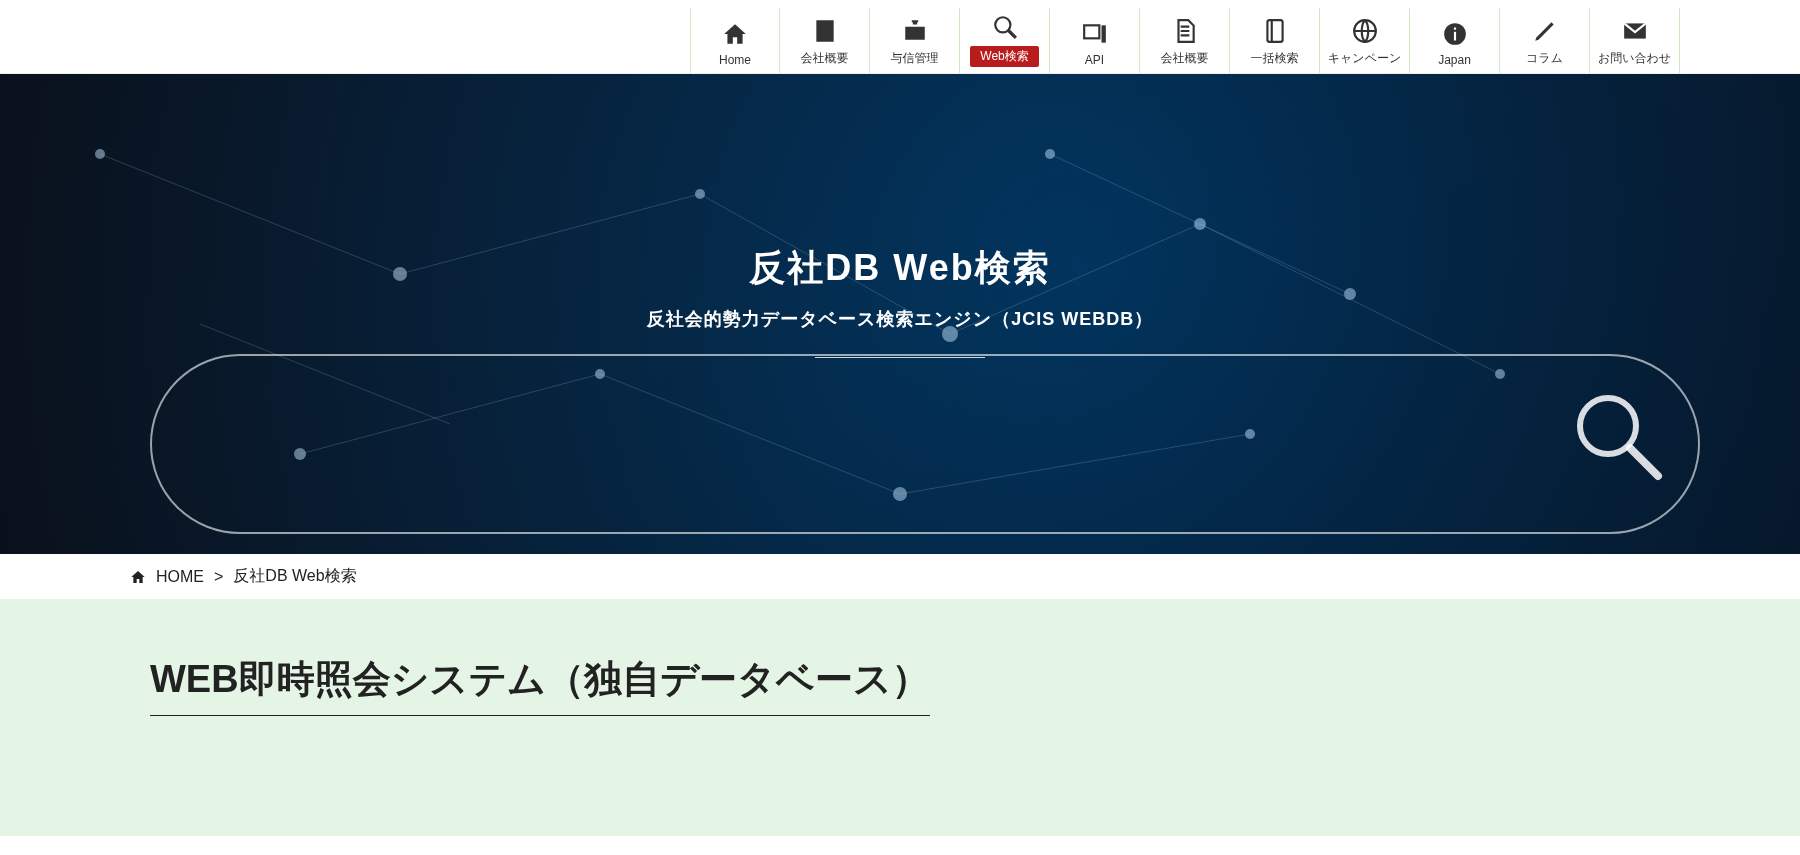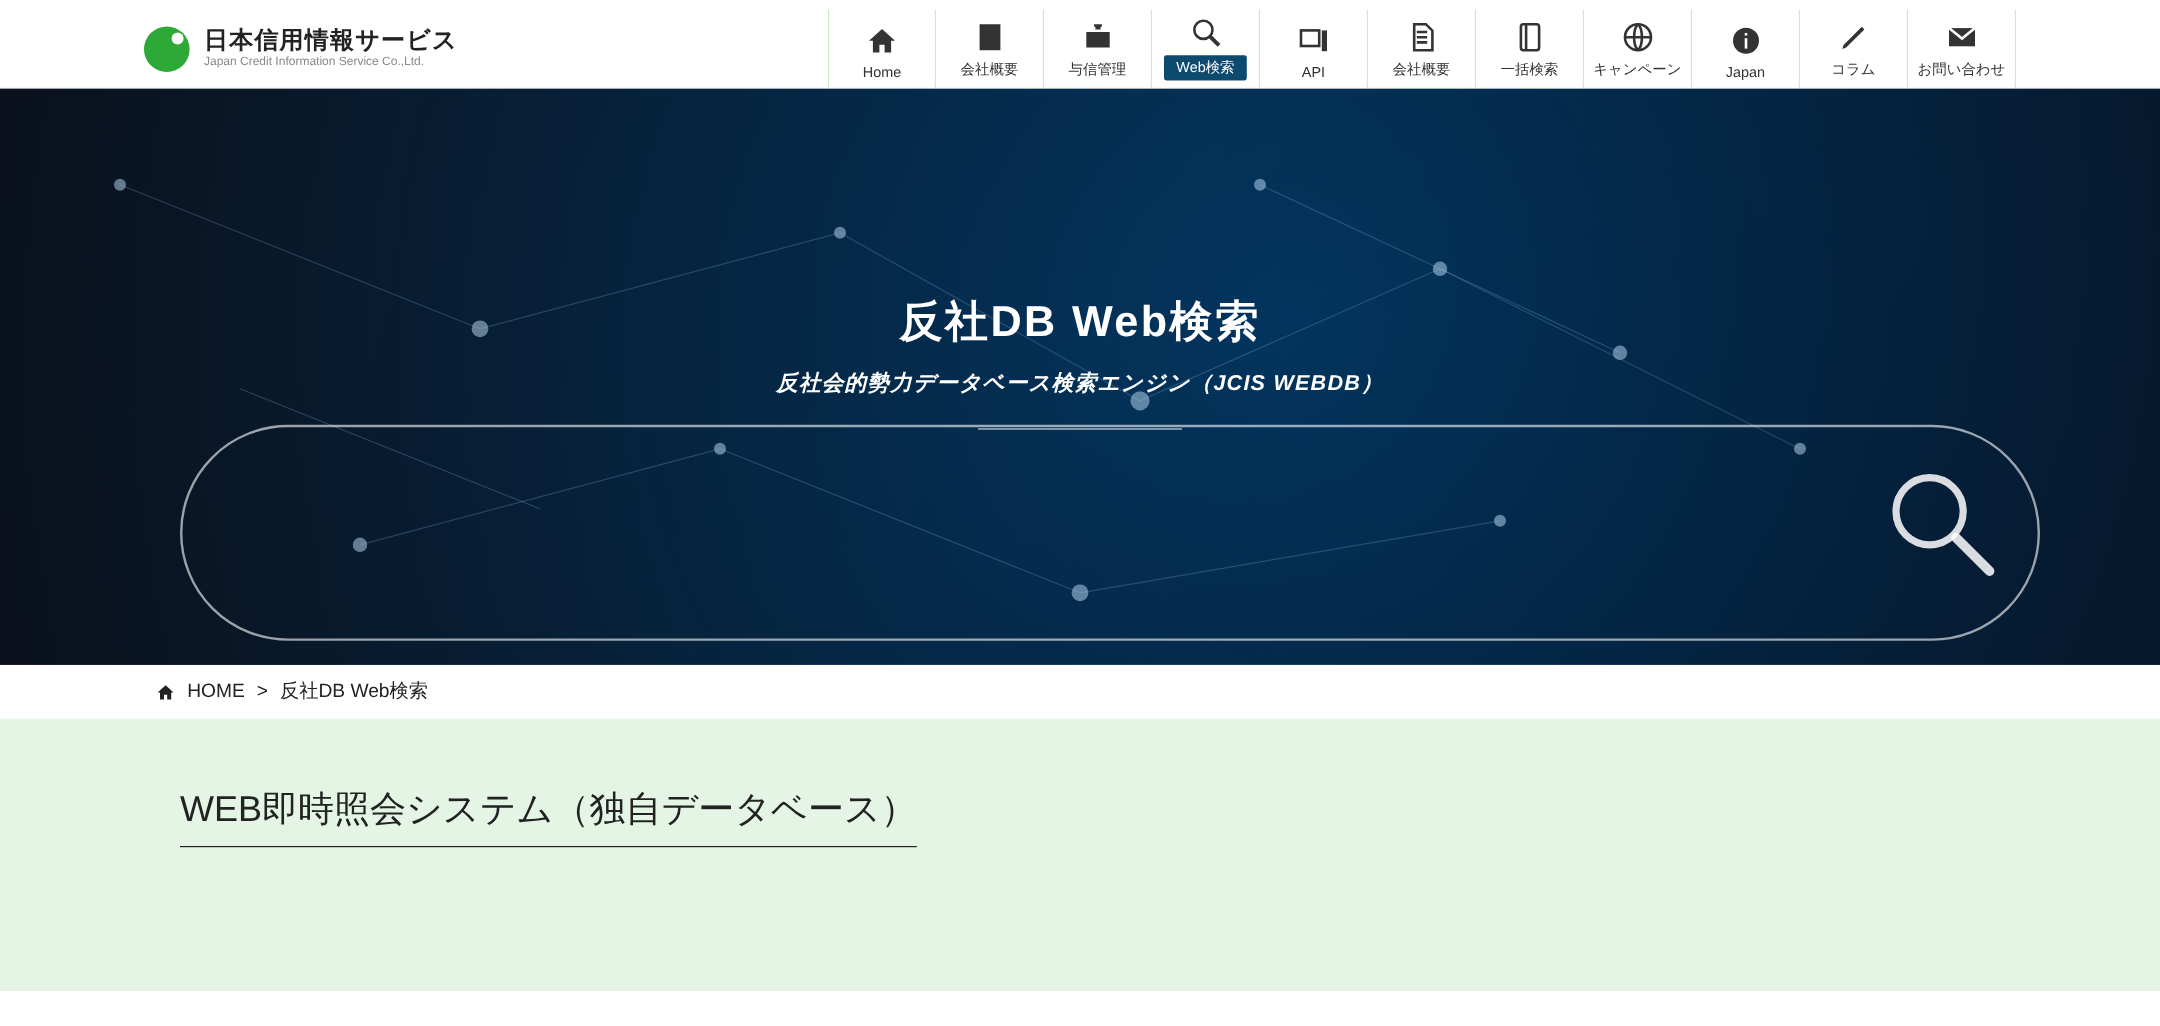--- a/index.html
+++ b/index.html
@@ -41,40 +41,40 @@
       cursor:pointer;
     }
     .nav-item:first-child{ border-left: 1px solid #cfe9c5; }
     .nav-item .ico{
       width:26px; height:26px; fill:#333;
     }
     .nav-item span{
       font-size:12px; color:#333;
     }
     .nav-item.active span{
-      background:#0c4a6e; color:#fff;
+      background:#b91c1c; color:#fff;
       padding:2px 10px; border-radius:2px;
       font-size:12px;
     }
 
     
     .hero{
       position:relative; width:100%; height:480px;
       background:
         radial-gradient(circle at 60% 40%, rgba(0,70,130,.5), rgba(10,15,25,.9)),
         linear-gradient(120deg,#0b1b2b 0%,#04263f 50%,#001021 100%);
       overflow:hidden;
       display:flex; flex-direction:column; align-items:center; justify-content:center;
       color:#fff;
     }
     
     .hero svg.net{ position:absolute; inset:0; width:100%; height:100%; opacity:.8; }
     .hero .inner{ position:relative; text-align:center; z-index:2; }
     .hero h1{ font-size:36px; font-weight:700; letter-spacing:2px; }
-    .hero h2{ font-size:18px; font-weight:600; margin-top:14px; letter-spacing:1px;font-style:italic; }
+    .hero h2{ font-size:18px; font-weight:600; margin-top:14px; letter-spacing:1px; }
     .hero .rule{ width:170px; height:1px; background:rgba(255,255,255,.8); margin:26px auto; }
     .hero .sub{ font-size:14px; letter-spacing:6px; }
 
     
     .capsule{
       position:absolute; z-index:1;
       left:150px; right:100px; top:280px; height:180px;
       border:2px solid rgba(255,255,255,.6);
       border-radius:100px;
     }
@@ -85,36 +85,29 @@
     .capsule .mag circle{ fill:none; stroke:rgba(255,255,255,.85); stroke-width:6; }
     .capsule .mag line  { stroke:rgba(255,255,255,.85); stroke-width:8; stroke-linecap:round; }
 
     
     .crumb{ padding:12px 130px; font-size:16px; color:#222; display:flex; align-items:center; gap:10px; }
     .crumb .home-ico{ width:16px; height:16px; fill:#222; }
 
     
     .section{ background:#e4f5e6; padding:55px 150px 120px; }
     .section h2{
-      font-size:30px; font-weight:400; color:#222;
+      font-size:38px; font-weight:700; color:#222;
       border-bottom:1px solid #222; display:inline-block; padding-bottom:10px;
     }
   </style>
 </head>
 <body>
 
 <header class="topbar">
   <div class="topbar-inner">
-    <a class="brand">
-      <div class="brand-mark"></div>
-      <div class="brand-text">
-        <div class="brand-jp">日本信用情報サービス</div>
-        <div class="brand-en">Japan Credit Information Service Co.,Ltd.</div>
-      </div>
-    </a>
 
     <nav class="nav">
       <a class="nav-item">
         <svg class="ico" viewBox="0 0 24 24">
             <path d="M12 3l10 9h-3v9h-5v-6H10v6H5v-9H2z"></path>
           </svg>
         <span>Home</span>
       </a>
       <a class="nav-item">
         <svg class="ico" viewBox="0 0 24 24">

